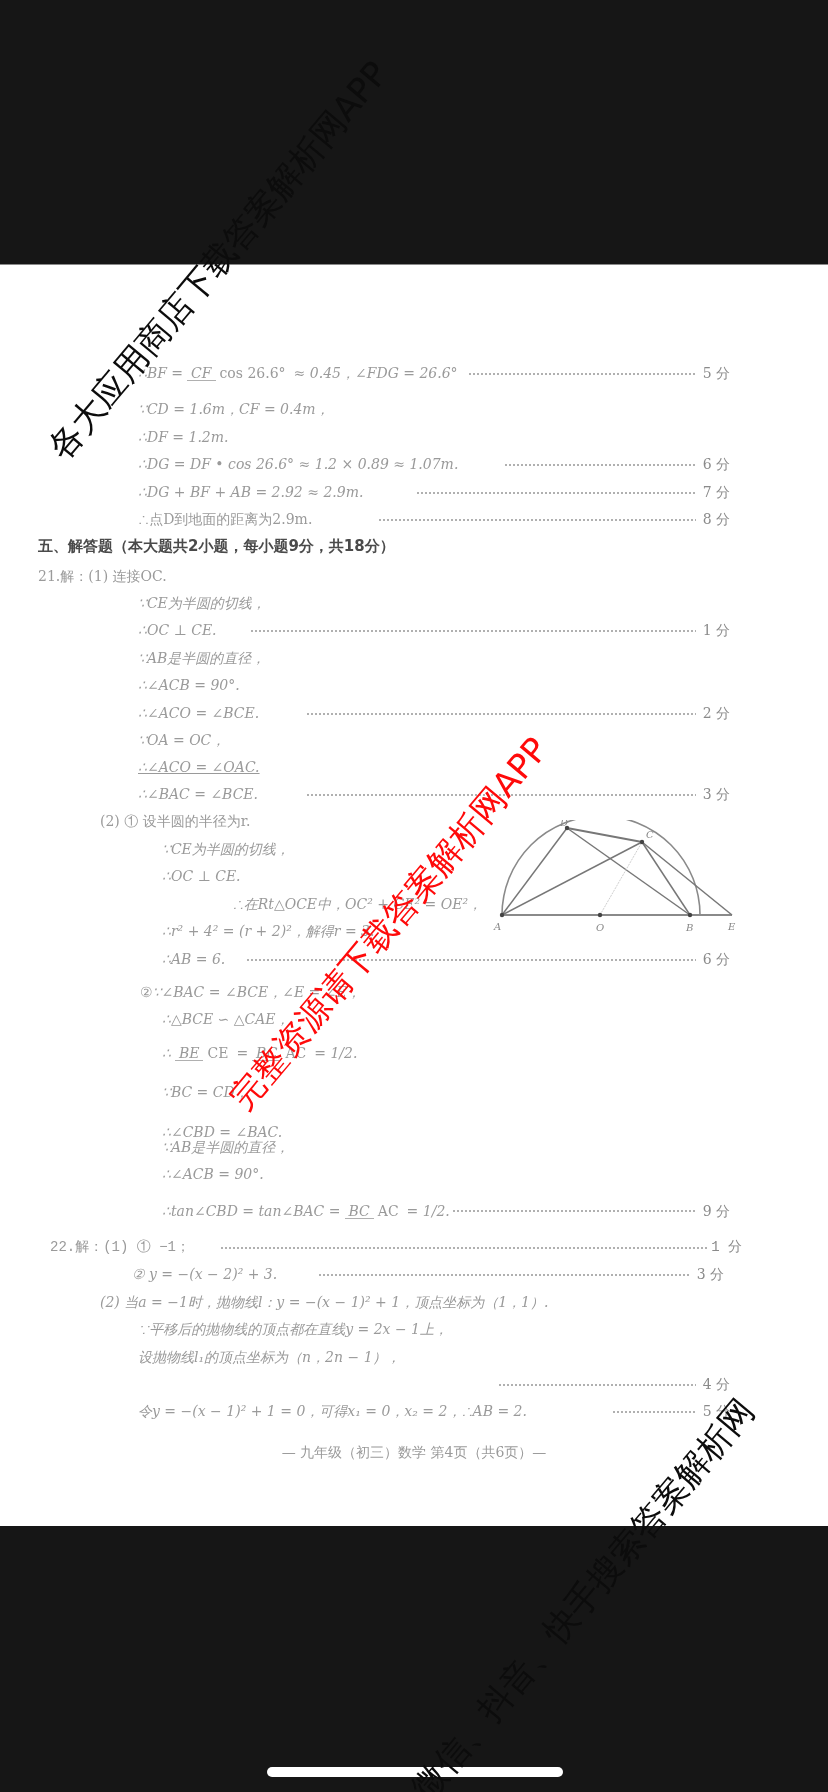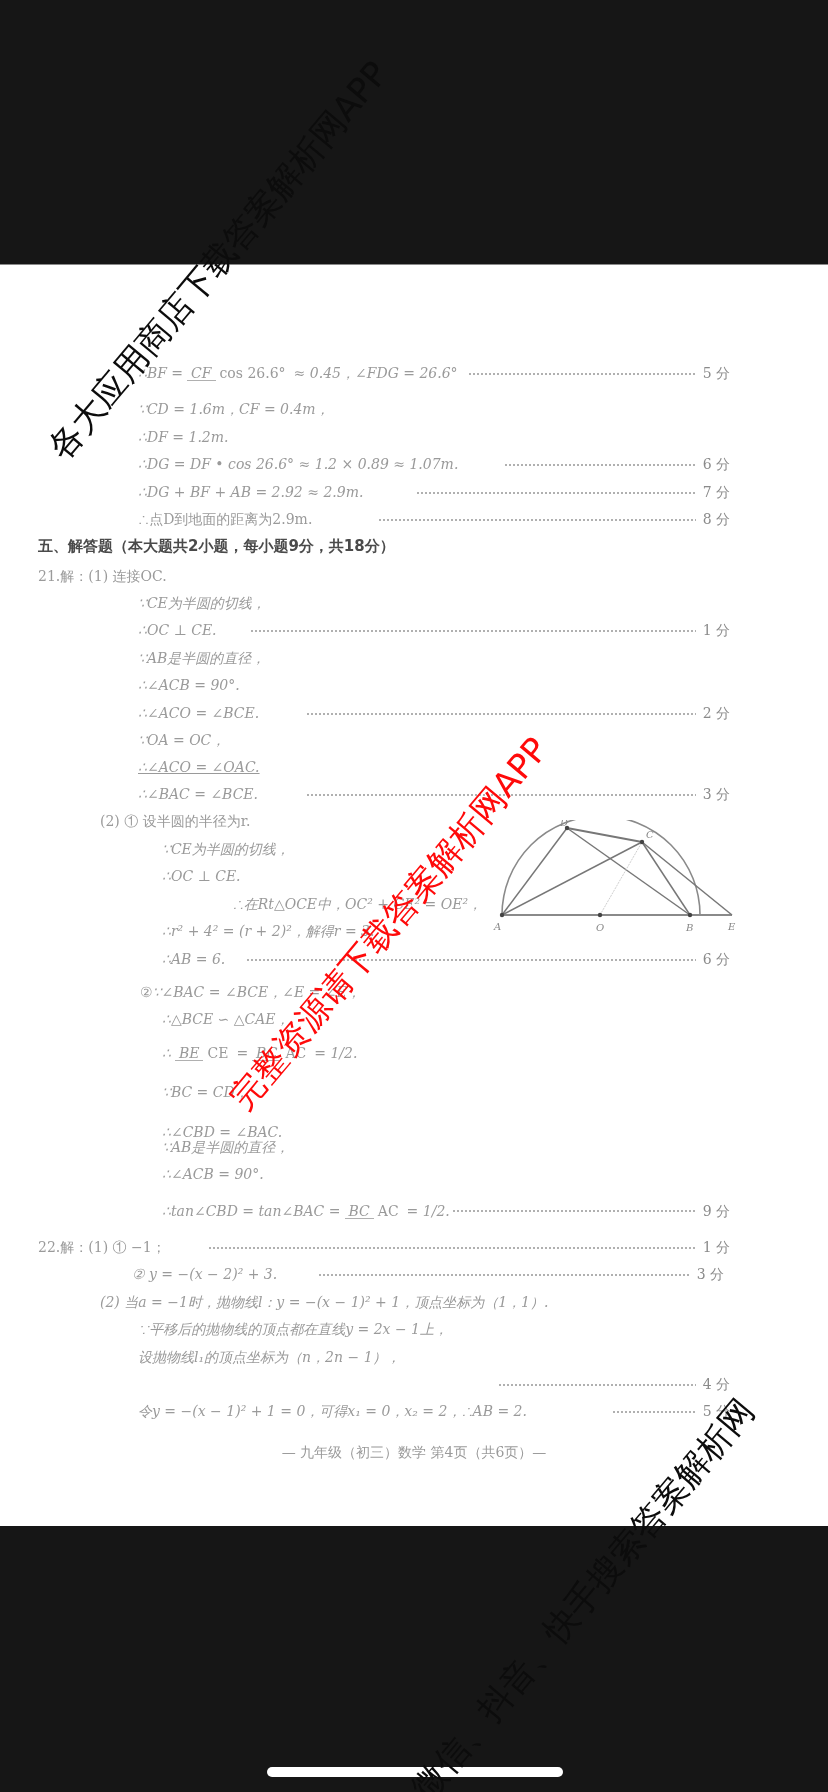--- a/index.html
+++ b/index.html
@@ -197,21 +197,21 @@
   <span class="txt">∴tan∠CBD = tan∠BAC = </span>
   <span class="frac">
     <span class="num">BC</span>
     <span class="den">AC</span>
   </span>
   <span class="txt"> = 1/2.</span>
   <span class="leader" style="left:290px; width:244px; top:16px;"></span>
   <span class="score" style="top:4px;">9 分</span>
 </div>
 
-<div class="line" style="left:38px; top:1234px; width:692px;">
+<div class="line" style="left:50px; top:1234px; width:692px;font-family:Liberation Mono, monospace;">
   <span class="txt up">22.解：(1) ① −1；</span>
   <span class="leader" style="left:170px; width:488px;"></span>
   <span class="score">1 分</span>
 </div>
 <div class="line" style="left:132px; top:1261px; width:592px;">
   <span class="txt">② y = −(x − 2)² + 3.</span>
   <span class="leader" style="left:186px; width:372px;"></span>
   <span class="score">3 分</span>
 </div>
 <div class="line" style="left:100px; top:1289px; width:630px;">

